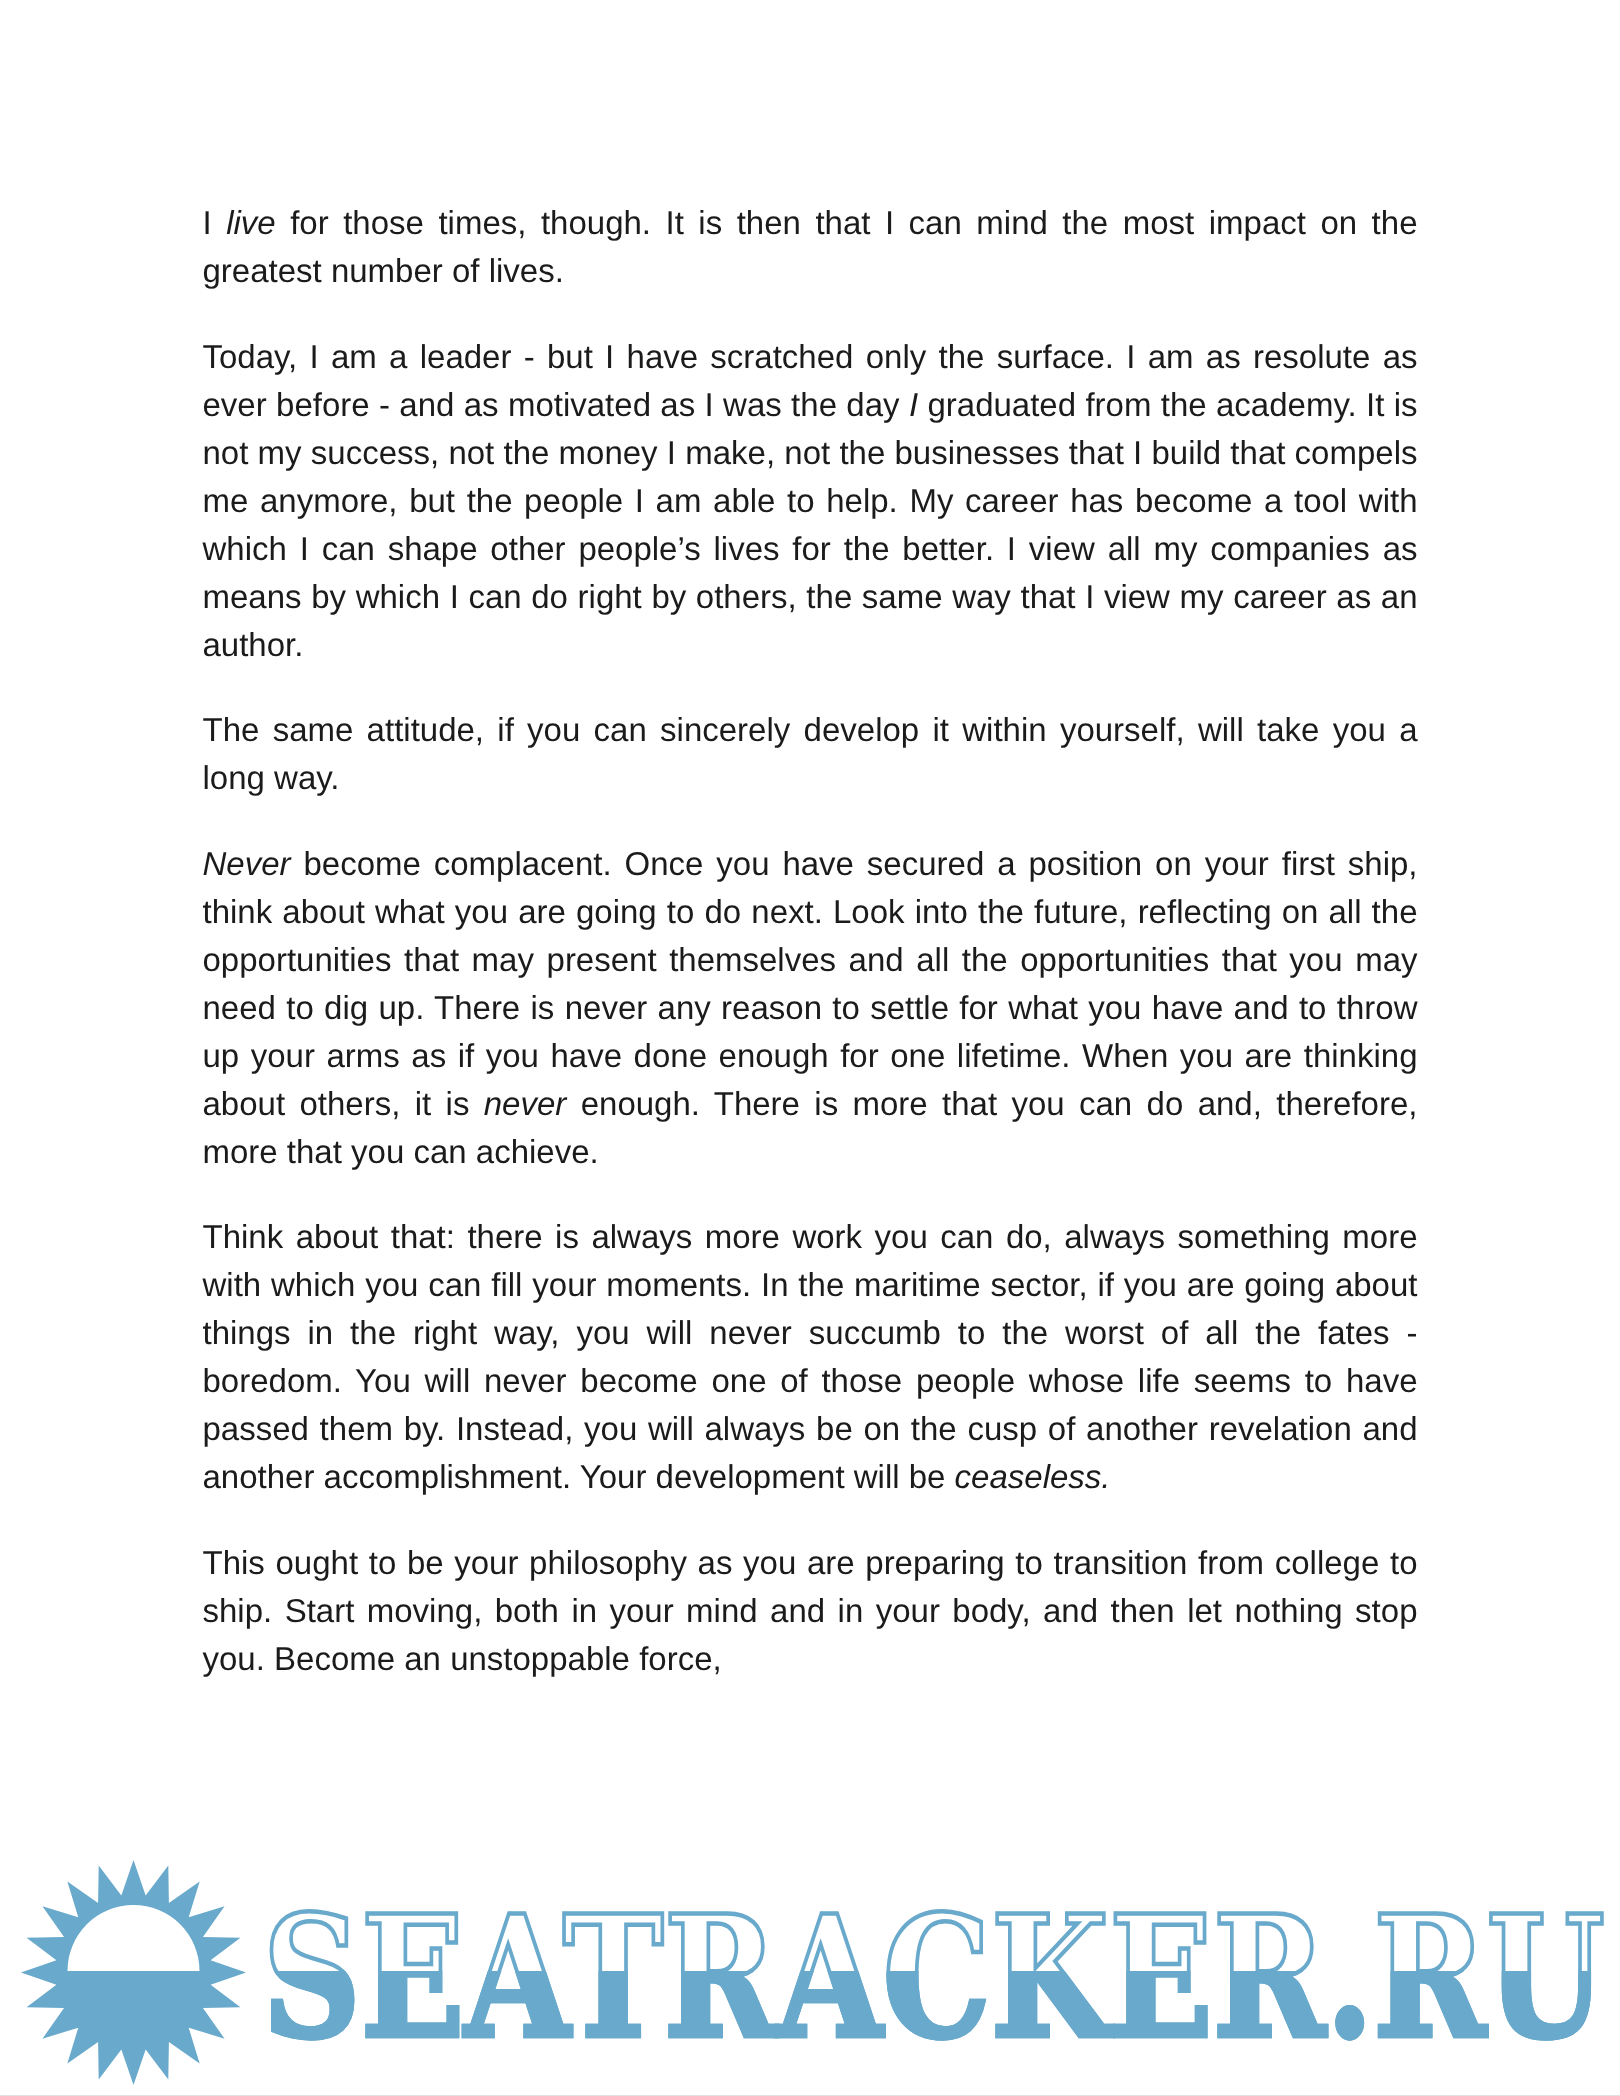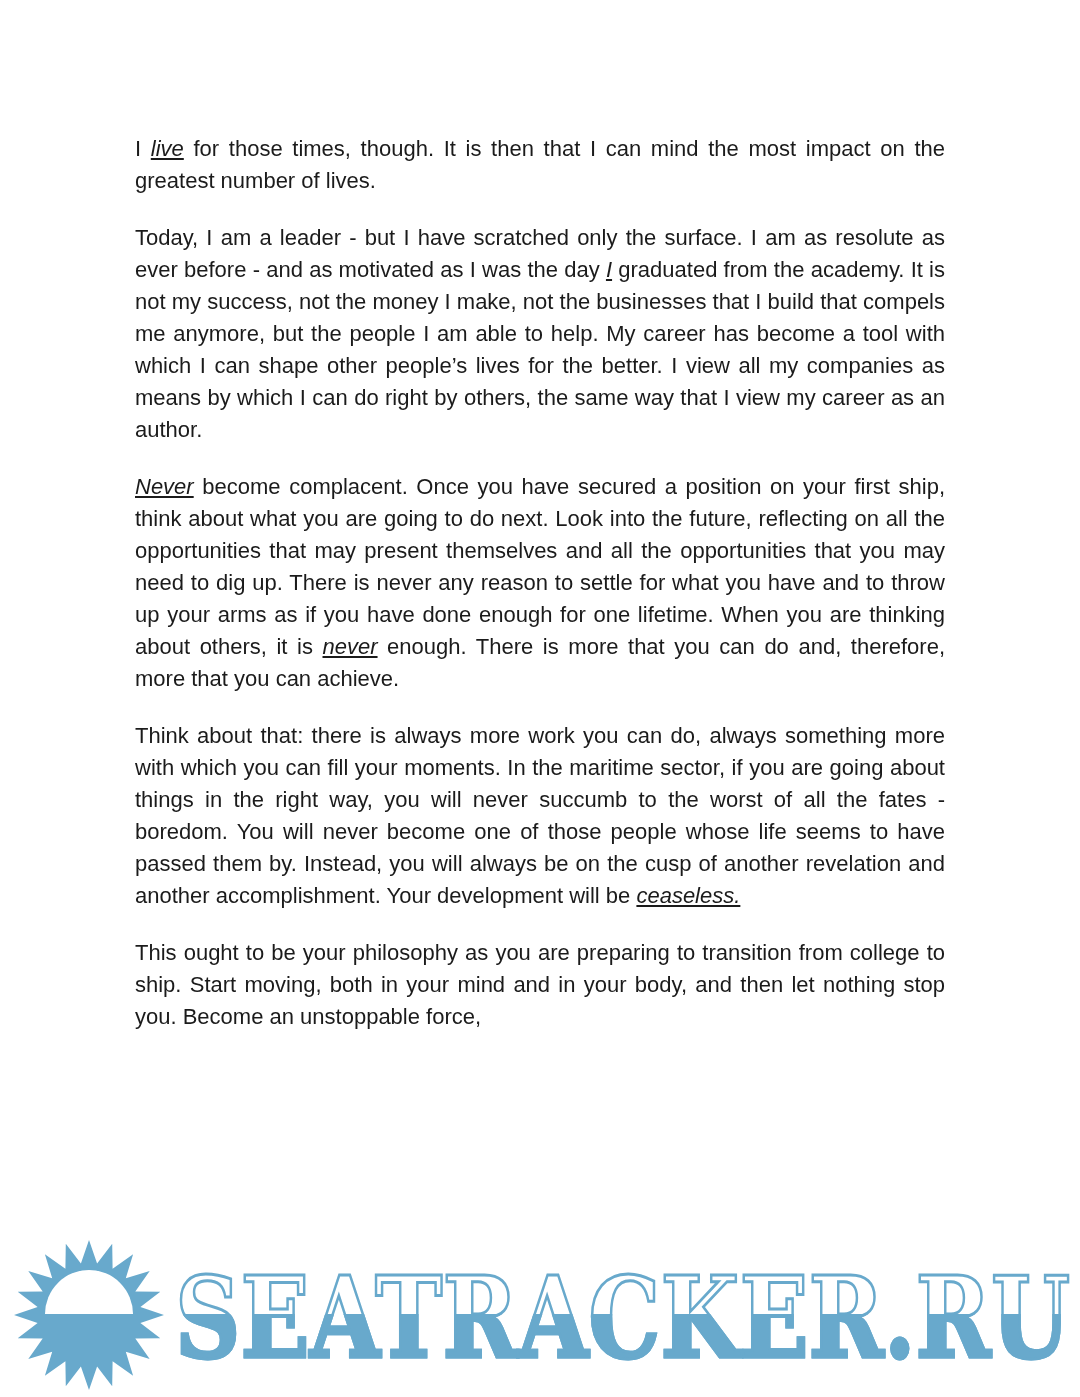--- a/index.html
+++ b/index.html
@@ -29,21 +29,20 @@
     text-align:justify;
   }
   .text-block p{
     margin:0 0 25px 0;
   }
   .text-block p:last-child{
     margin-bottom:0;
   }
   .text-block em{
     font-style:italic;
-    text-decoration:underline;
   }
   .watermark{
     position:absolute;
     left:14px;
     top:1240px;
     width:1066px;
     display:flex;
     align-items:flex-start;
     justify-content:space-between;
   }
@@ -64,20 +63,21 @@
   }
 </style>
 </head>
 <body>
 
 <div class="page">
 
   <div class="text-block">
       <p><span>I </span><em>live</em><span> for those times, though. It is then that I can mind the most impact on the greatest number of lives.</span></p>
       <p><span>Today, I am a leader - but I have scratched only the surface. I am as resolute as ever before - and as motivated as I was the day </span><em>I</em><span> graduated from the academy. It is not my success, not the money I make, not the businesses that I build that compels me anymore, but the people I am able to help. My career has become a tool with which I can shape other people’s lives for the better. I view all my companies as means by which I can do right by others, the same way that I view my career as an author.</span></p>
+      <p><span>The same attitude, if you can sincerely develop it within yourself, will take you a long way.</span></p>
       <p><em>Never</em><span> become complacent. Once you have secured a position on your first ship, think about what you are going to do next. Look into the future, reflecting on all the opportunities that may present themselves and all the opportunities that you may need to dig up. There is never any reason to settle for what you have and to throw up your arms as if you have done enough for one lifetime. When you are thinking about others, it is </span><em>never</em><span> enough. There is more that you can do and, therefore, more that you can achieve.</span></p>
       <p><span>Think about that: there is always more work you can do, always something more with which you can fill your moments. In the maritime sector, if you are going about things in the right way, you will never succumb to the worst of all the fates - boredom. You will never become one of those people whose life seems to have passed them by. Instead, you will always be on the cusp of another revelation and another accomplishment. Your development will be </span><em>ceaseless.</em></p>
       <p><span>This ought to be your philosophy as you are preparing to transition from college to ship. Start moving, both in your mind and in your body, and then let nothing stop you. Become an unstoppable force,</span></p>
     </div>
 
   <div class="watermark">
 
     <svg class="wm-logo" width="150" height="150" viewBox="0 0 150 150" aria-hidden="true">
       <polygon class="wm-fill" points="75,0 83.1,23.6 98.2,3.7 98.6,28.7 119.1,14.3 111.8,38.2 135.7,30.9 121.3,51.4 146.3,51.8 126.4,66.9 150,75 126.4,83.1 146.3,98.2 121.3,98.6 135.7,119.1 111.8,111.8 119.1,135.7 98.6,121.3 98.2,146.3 83.1,126.4 75,150 66.9,126.4 51.8,146.3 51.4,121.3 30.9,135.7 38.2,111.8 14.3,119.1 28.7,98.6 3.7,98.2 23.6,83.1 0,75 23.6,66.9 3.7,51.8 28.7,51.4 14.3,30.9 38.2,38.2 30.9,14.3 51.4,28.7 51.8,3.7 66.9,23.6"></polygon>
       <path d="M 31,74 A 44 44 0 0 1 119,74 L 119,74 Z" fill="#ffffff"></path>

